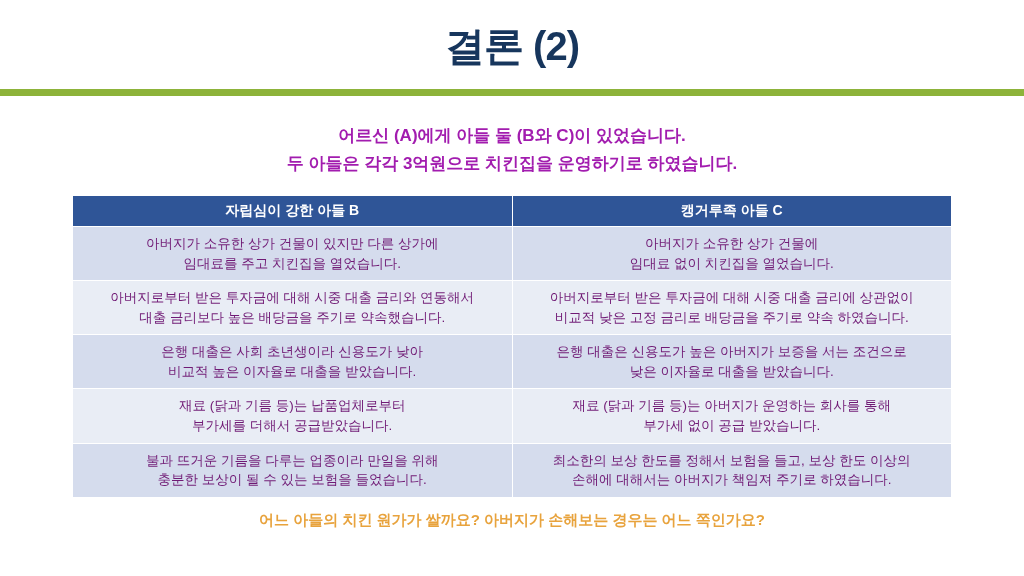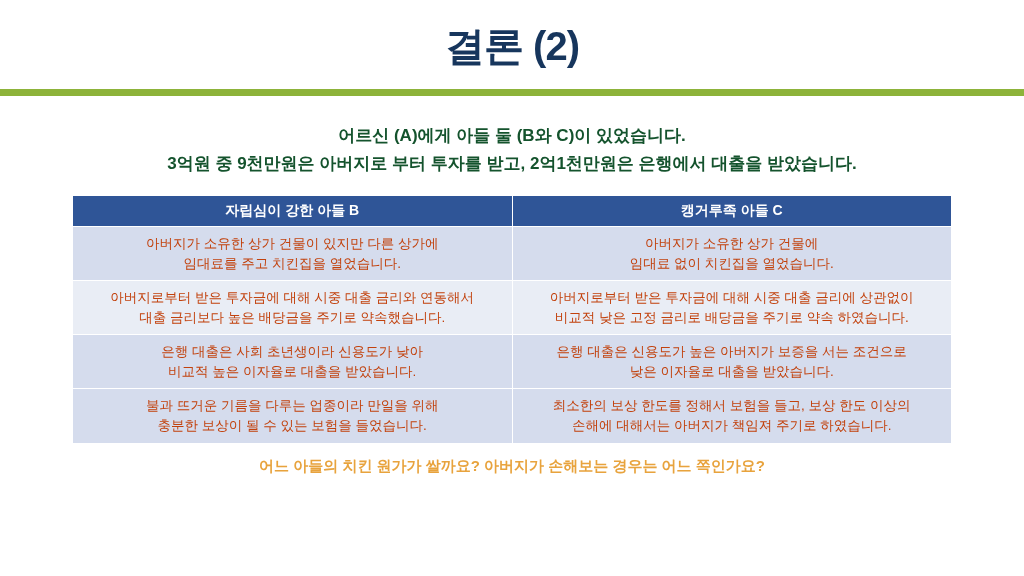--- a/index.html
+++ b/index.html
@@ -30,21 +30,21 @@
   }
   .rule {
     margin-top: 19px;
     width: 100%;
     height: 7px;
     background: #8db33a;
   }
   .intro {
     margin-top: 26px;
     text-align: center;
-    color: #14532d;
+    color: #a21caf;
     font-weight: bold;
     font-size: 17px;
     line-height: 1.62;
   }
   .intro div {
     white-space: nowrap;
   }
   .table-wrap {
     margin: 18px auto 0 auto;
     width: 880px;
@@ -57,21 +57,21 @@
   table.main th {
     background: #2f5597;
     color: #ffffff;
     font-size: 14px;
     font-weight: bold;
     padding: 6px 4px;
     border: 1px solid #ffffff;
     text-align: center;
   }
   table.main td {
-    color: #c2410c;
+    color: #701a75;
     font-size: 13.5px;
     padding: 7px 6px;
     border: 1px solid #ffffff;
     text-align: center;
     vertical-align: middle;
     line-height: 1.45;
   }
   table.main tr.odd td {
     background: #d5dced;
   }
@@ -92,21 +92,21 @@
 <body>
 
 <div class="slide">
 
   <div class="title">결론 (2)</div>
 
   <div class="rule"></div>
 
   <div class="intro">
     <div>어르신 (A)에게 아들 둘 (B와 C)이 있었습니다.</div>
-    <div>3억원 중 9천만원은 아버지로 부터 투자를 받고, 2억1천만원은 은행에서 대출을 받았습니다.</div>
+    <div>두 아들은 각각 3억원으로 치킨집을 운영하기로 하였습니다.</div>
   </div>
 
   <div class="table-wrap">
     <table class="main">
       <thead>
         <tr>
           <th>자립심이 강한 아들 B</th>
           <th>캥거루족 아들 C</th>
         </tr>
       </thead>
@@ -134,20 +134,30 @@
         <tr class="odd">
           <td>
             <span class="l2">은행 대출은 사회 초년생이라 신용도가 낮아</span>
             <span class="l2">비교적 높은 이자율로 대출을 받았습니다.</span>
           </td>
           <td>
             <span class="l2">은행 대출은 신용도가 높은 아버지가 보증을 서는 조건으로</span>
             <span class="l2">낮은 이자율로 대출을 받았습니다.</span>
           </td>
         </tr>
+        <tr class="even">
+          <td>
+            <span class="l2">재료 (닭과 기름 등)는 납품업체로부터</span>
+            <span class="l2">부가세를 더해서 공급받았습니다.</span>
+          </td>
+          <td>
+            <span class="l2">재료 (닭과 기름 등)는 아버지가 운영하는 회사를 통해</span>
+            <span class="l2">부가세 없이 공급 받았습니다.</span>
+          </td>
+        </tr>
         <tr class="odd">
           <td>
             <span class="l2">불과 뜨거운 기름을 다루는 업종이라 만일을 위해</span>
             <span class="l2">충분한 보상이 될 수 있는 보험을 들었습니다.</span>
           </td>
           <td>
             <span class="l2">최소한의 보상 한도를 정해서 보험을 들고, 보상 한도 이상의</span>
             <span class="l2">손해에 대해서는 아버지가 책임져 주기로 하였습니다.</span>
           </td>
         </tr>

